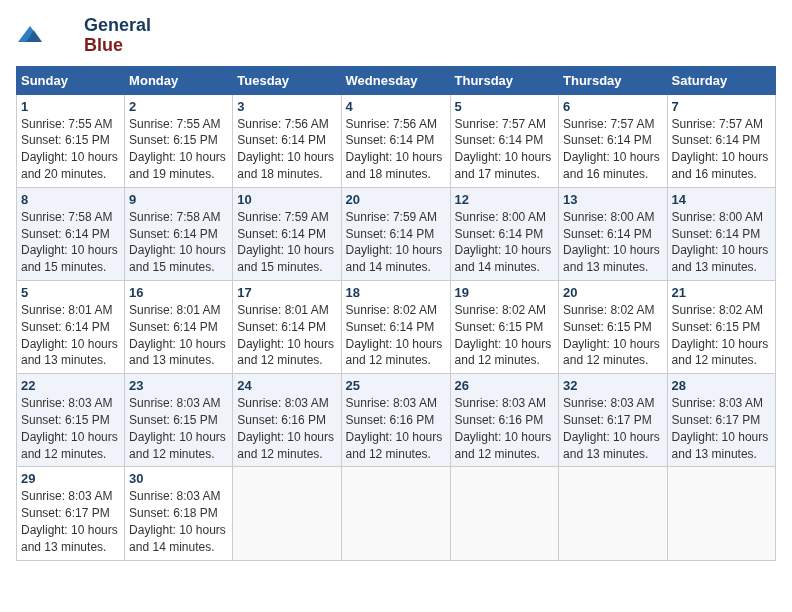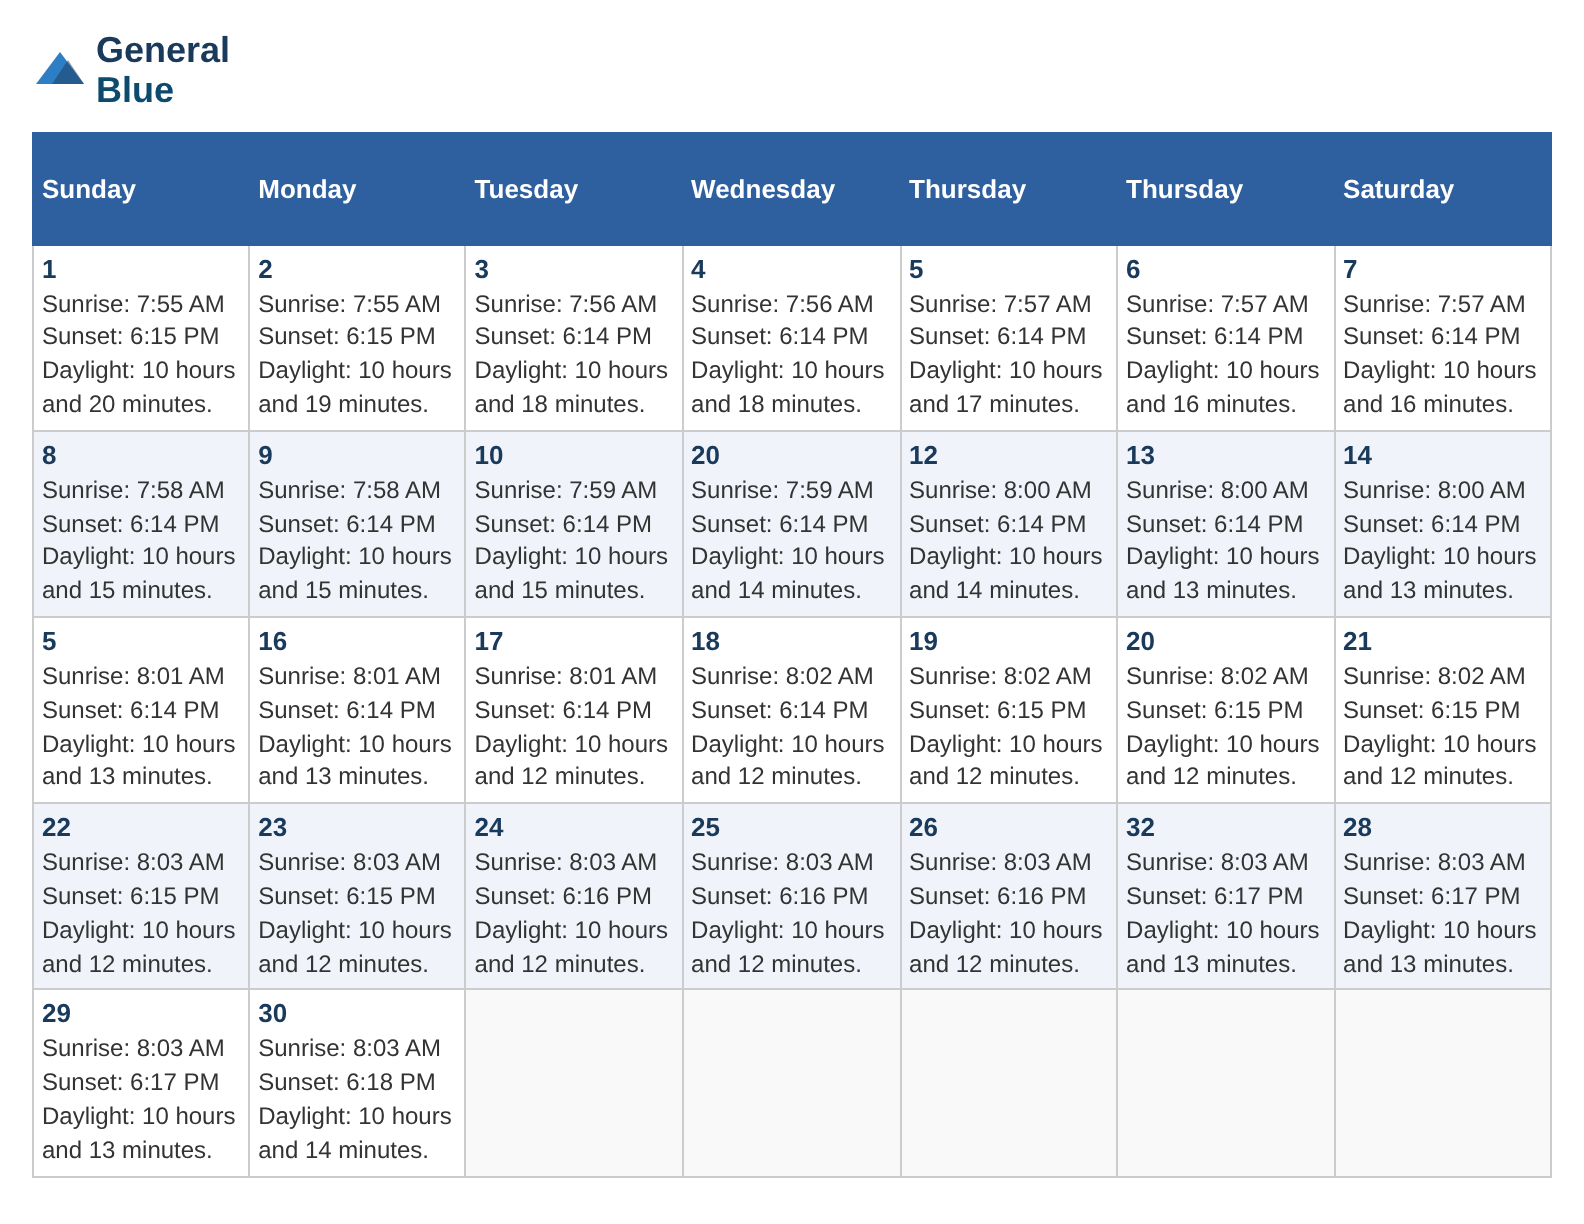--- a/index.html
+++ b/index.html
@@ -19,23 +19,24 @@
     .logo {
       display: flex;
       align-items: center;
       gap: 4px;
     }
     .logo-text {
       font-size: 18px;
       font-weight: bold;
       color: #1a3a5c;
       line-height: 1.1;
+      margin-left: 36px;
     }
     .logo-text span {
-      color: #0c4a6e;
+      color: #7f1d1d;
     }
     .logo-icon {
       width: 28px;
       height: 28px;
     }
     .title-area {
       text-align: right;
     }
     .calendar-title {
       font-size: 32px;
@@ -47,21 +48,21 @@
       color: #333;
     }
     table {
       width: 100%;
       border-collapse: collapse;
       font-size: 11px;
     }
     thead th {
       background: #2e5f9e;
       color: #fff;
-      padding: 20px 4px;
+      padding: 6px 4px;
       text-align: left;
       font-size: 13px;
       font-weight: bold;
       border: 1px solid #2e5f9e;
     }
     tbody td {
       border: 1px solid #ccc;
       vertical-align: top;
       padding: 4px;
       width: 110px;

